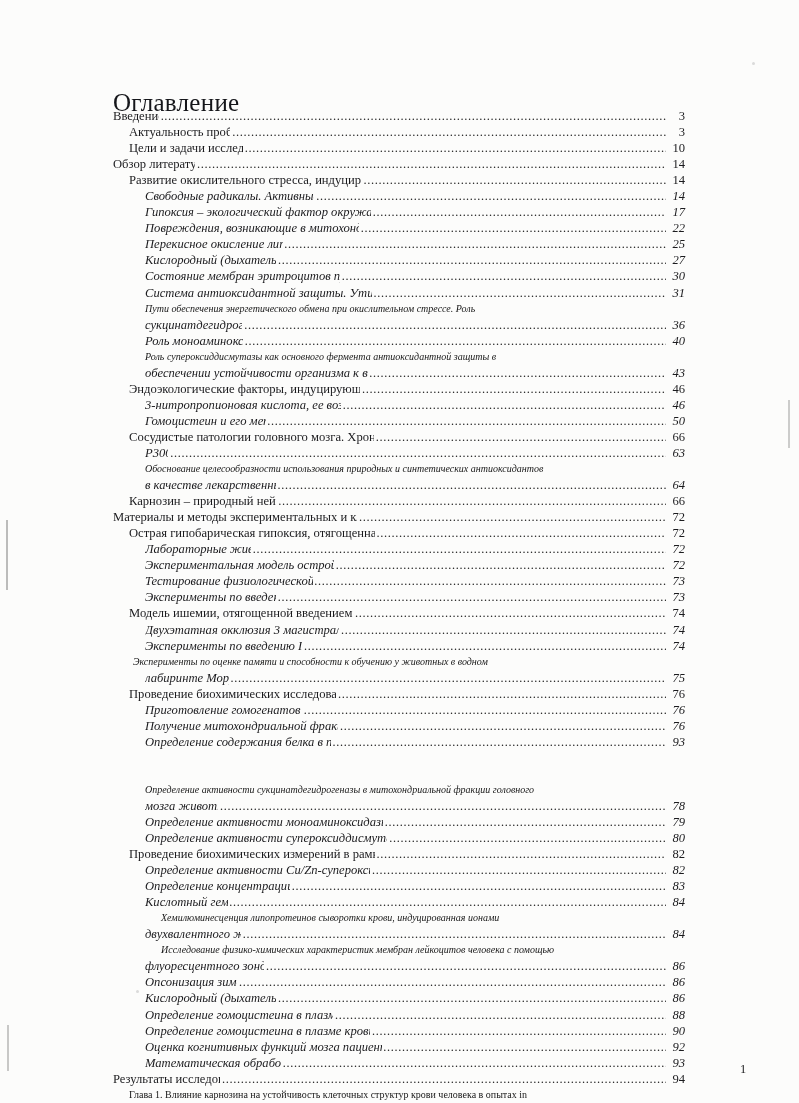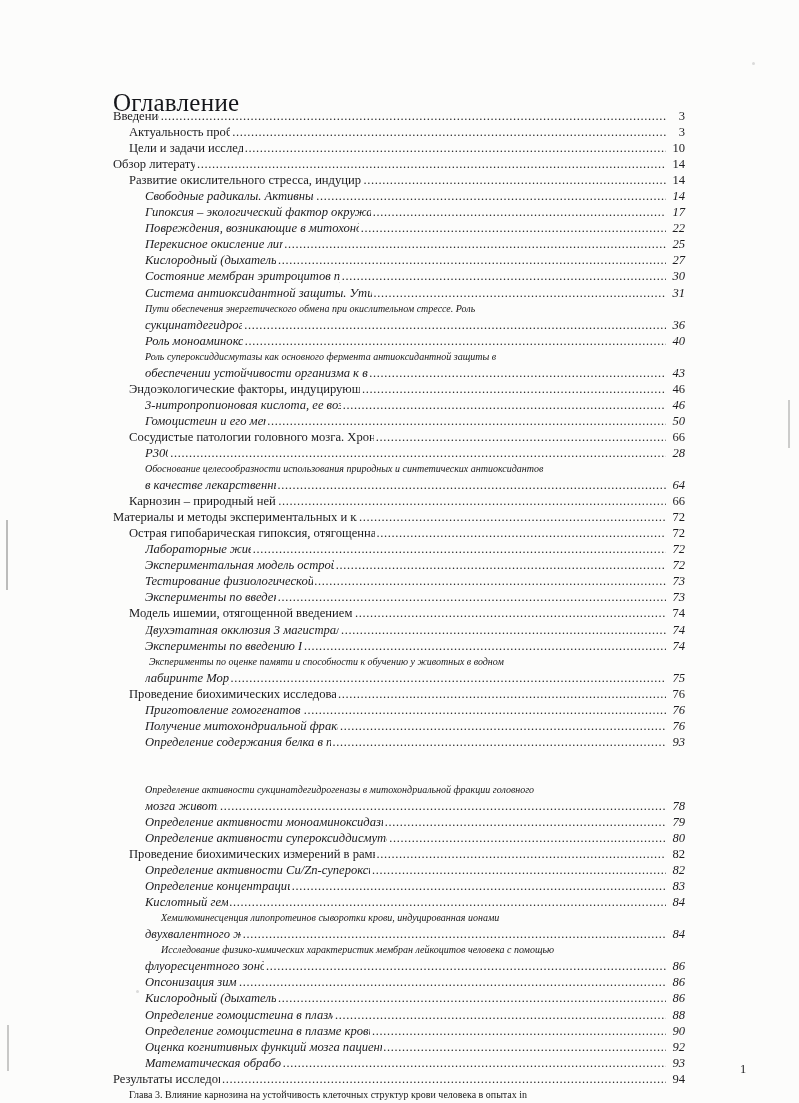--- a/index.html
+++ b/index.html
@@ -240,21 +240,21 @@
         <span class="page-num">50</span>
       </div>
       <div class="entry lvl2">
         <span class="label">Сосудистые патологии головного мозга.  Хроническая дисциркуляторная энцефалопатия</span>
         <span class="leader"></span>
         <span class="page-num">66</span>
       </div>
       <div class="entry lvl3">
         <span class="label">Р300</span>
         <span class="leader"></span>
-        <span class="page-num">28</span>
+        <span class="page-num">63</span>
       </div>
       <div class="wrap-head lvl3" style="">Обоснование целесообразности использования природных и синтетических антиоксидантов</div>
       <div class="entry lvl3">
         <span class="label">в качестве лекарственных средств</span>
         <span class="leader"></span>
         <span class="page-num">64</span>
       </div>
       <div class="entry lvl2">
         <span class="label">Карнозин – природный нейропротектор</span>
         <span class="leader"></span>
@@ -298,21 +298,21 @@
       <div class="entry lvl3">
         <span class="label">Двухэтатная окклюзия 3 магистральных сосудов головы крыс</span>
         <span class="leader"></span>
         <span class="page-num">74</span>
       </div>
       <div class="entry lvl3">
         <span class="label">Эксперименты по введению ГЦК и карнозина</span>
         <span class="leader"></span>
         <span class="page-num">74</span>
       </div>
-      <div class="wrap-head lvl3" style="margin-left: 36px;">Эксперименты по оценке памяти и способности к обучению у животных в водном</div>
+      <div class="wrap-head lvl3" style="margin-left: 20px;">Эксперименты по оценке памяти и способности к обучению у животных в водном</div>
       <div class="entry lvl3">
         <span class="label">лабиринте Морриса</span>
         <span class="leader"></span>
         <span class="page-num">75</span>
       </div>
       <div class="entry lvl2">
         <span class="label">Проведение биохимических исследований (эксперименты in vivo)</span>
         <span class="leader"></span>
         <span class="page-num">76</span>
       </div>
@@ -407,21 +407,21 @@
       <div class="entry lvl3">
         <span class="label">Математическая обработка данных</span>
         <span class="leader"></span>
         <span class="page-num">93</span>
       </div>
       <div class="entry lvl1">
         <span class="label">Результаты исследования</span>
         <span class="leader"></span>
         <span class="page-num">94</span>
       </div>
-      <div class="wrap-head lvl2" style="margin-left: 16px;">Глава 3. Влияние карнозина на устойчивость клеточных структур крови человека в опытах in</div>
+      <div class="wrap-head lvl2" style="margin-left: 16px;">Глава 1. Влияние карнозина на устойчивость клеточных структур крови человека в опытах in</div>
       <div class="entry lvl2">
         <span class="label">vitro</span>
         <span class="leader"></span>
         <span class="page-num">94</span>
       </div>
     </div>
 
   <div class="footer-num">1</div>
 
 </div>

